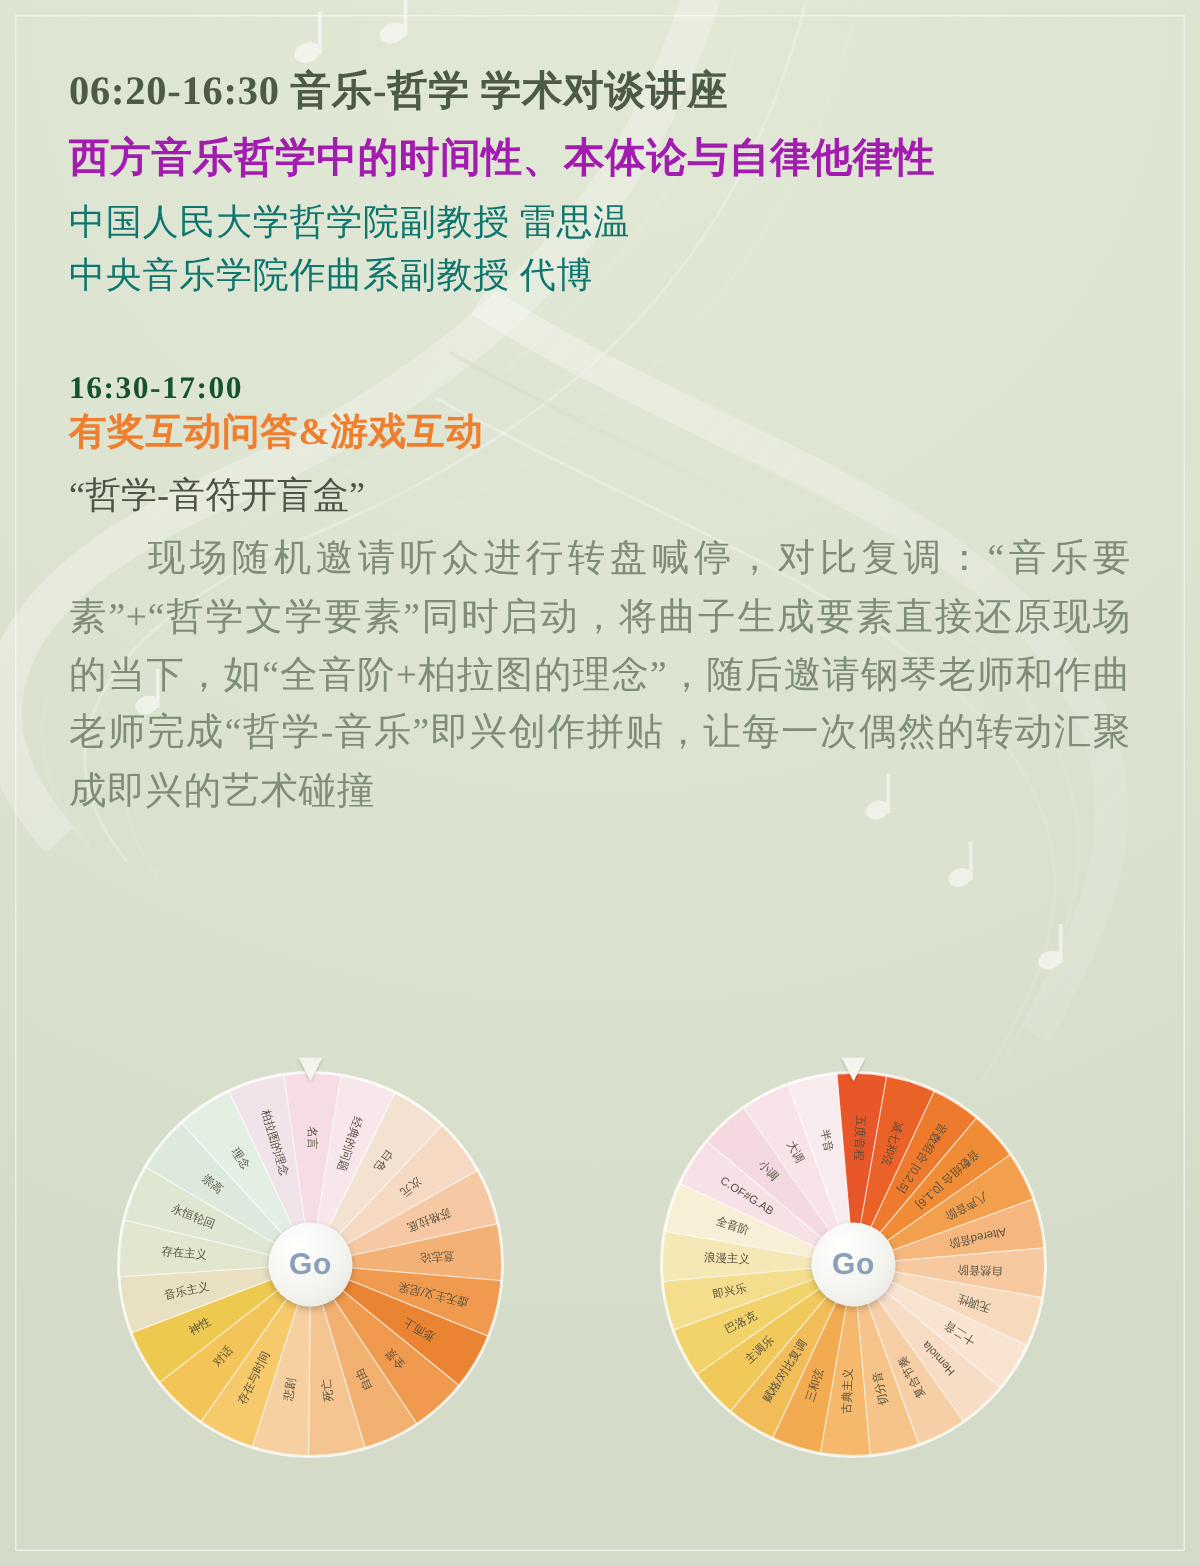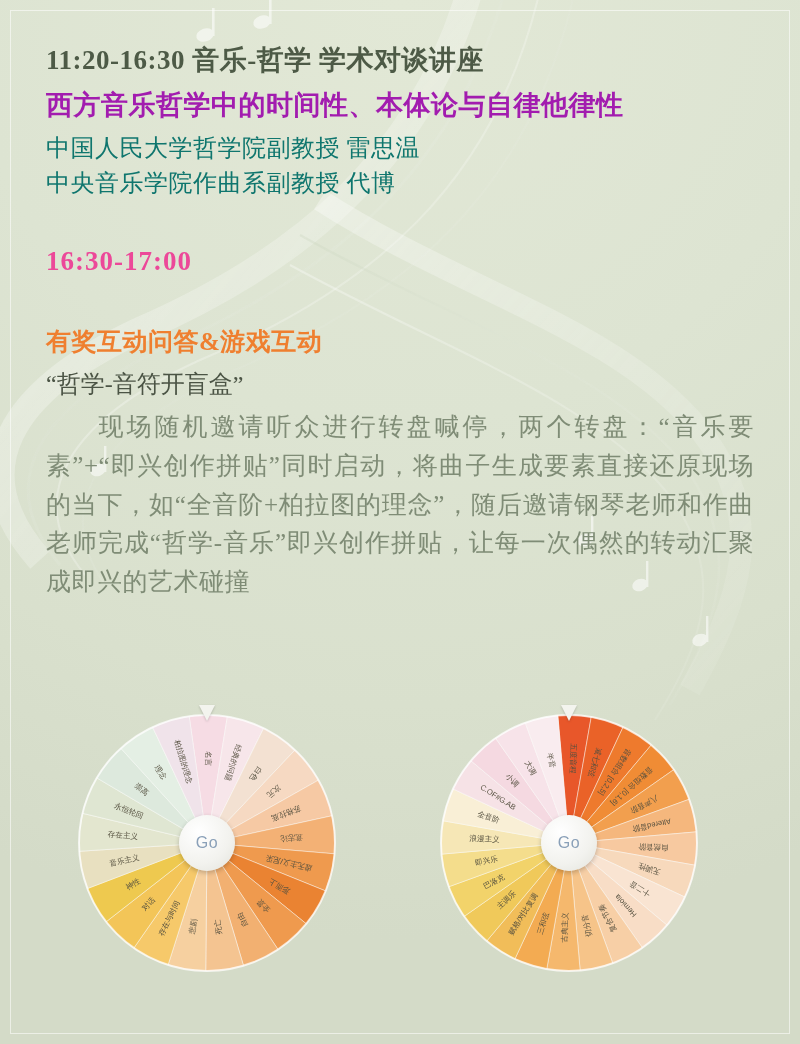--- a/index.html
+++ b/index.html
@@ -28,24 +28,24 @@
   }
   .t-title{
     font-size:27px;font-weight:bold;color:#a21caf;letter-spacing:0.5px;
     margin-bottom:9px;
   }
   .t-sub{
     font-size:24px;color:#0f766e;margin-bottom:3px;letter-spacing:0.5px;
   }
   .gap{height:44px;}
   .t-head2{
-    font-size:27px;font-weight:bold;color:#ec4899;letter-spacing:1px;margin-bottom:0;
+    font-size:21px;font-weight:bold;color:#14532d;letter-spacing:1px;margin-bottom:0;
   }
   .t-title2{
-    font-size:25px;font-weight:bold;color:#ef7f2f;letter-spacing:0.5px;margin-bottom:10px;margin-top:48px;
+    font-size:25px;font-weight:bold;color:#ef7f2f;letter-spacing:0.5px;margin-bottom:10px;
   }
   .t-quote{font-size:24px;color:#4b5445;margin-bottom:8px;}
   .t-rule{font-size:23px;color:#7d8a74;margin-bottom:4px;}
   .t-body{
     font-size:25px;color:#7f8c76;line-height:1.55;text-align:justify;
     letter-spacing:0.5px;
   }
   .t-body .indent{display:inline-block;width:2em;}
 
   .wheels{
@@ -55,21 +55,21 @@
   .wheel.left{left:76px;top:24px;}
   .wheel.right{left:438px;top:24px;}
   .wheel svg{display:block;}
   .hub{
     position:absolute;left:50%;top:50%;width:56px;height:56px;margin:-28px 0 0 -28px;
     border-radius:50%;
     background:radial-gradient(circle at 35% 30%, #ffffff 0%, #f2f2ee 60%, #e2e3dc 100%);
     box-shadow:0 2px 5px rgba(0,0,0,0.22);
     display:flex;align-items:center;justify-content:center;
     font-family:"Liberation Sans", sans-serif;
-    font-size:16px;font-weight:normal;color:#8aa0b8;letter-spacing:0.5px;text-align:right;
+    font-size:20px;font-weight:bold;color:#8aa0b8;letter-spacing:0.5px;text-align:right;
   }
   .pointer{
     position:absolute;left:50%;top:-7px;margin-left:-8px;
     width:0;height:0;border-left:8px solid transparent;border-right:8px solid transparent;
     border-top:16px solid #f3f4ee;filter:drop-shadow(0 1px 1px rgba(0,0,0,0.18));
   }
   text.seg{
     font-family:"Liberation Sans", sans-serif;
     font-size:7.6px;
     fill:#55503f;
@@ -115,31 +115,31 @@
       <ellipse cx="98" cy="470" rx="8" ry="6" transform="rotate(-20 98 470)"></ellipse>
       <rect x="104" y="446" width="2.4" height="26"></rect>
     </g>
   </svg>
 </div>
 
 <div class="frame"></div>
 
 <div class="content">
 
-  <div class="line t-head">11:20-16:30 音乐-哲学 学术对谈讲座</div>
+  <div class="line t-head">06:20-16:30 音乐-哲学 学术对谈讲座</div>
   <div class="line t-title">西方音乐哲学中的时间性、本体论与自律他律性</div>
   <div class="line t-sub">中国人民大学哲学院副教授 雷思温</div>
   <div class="line t-sub">中央音乐学院作曲系副教授 代博</div>
 
   <div class="gap"></div>
 
   <div class="line t-head2">16:30-17:00</div>
   <div class="line t-title2">有奖互动问答&amp;游戏互动</div>
   <div class="line t-quote">“哲学-音符开盲盒”</div>
-  <div class="t-body"><span class="indent"></span><span>现场随机邀请听众进行转盘喊停，两个转盘：“音乐要素”+“即兴创作拼贴”同时启动，将曲子生成要素直接还原现场的当下，如“全音阶+柏拉图的理念”，随后邀请钢琴老师和作曲老师完成“哲学-音乐”即兴创作拼贴，让每一次偶然的转动汇聚成即兴的艺术碰撞</span></div>
+  <div class="t-body"><span class="indent"></span><span>现场随机邀请听众进行转盘喊停，对比复调：“音乐要素”+“哲学文学要素”同时启动，将曲子生成要素直接还原现场的当下，如“全音阶+柏拉图的理念”，随后邀请钢琴老师和作曲老师完成“哲学-音乐”即兴创作拼贴，让每一次偶然的转动汇聚成即兴的艺术碰撞</span></div>
 
 </div>
 
 <div class="wheels">
   <div class="wheel left">
     <svg id="wheel-left-svg" width="262" height="262" viewBox="0 0 262 262">
         <path d="M131,131 L113.18584307711163,4.245687201078994 A128,128 0 0 1 151.33876566286122,4.626210742451747 Z" fill="#f6dce4" stroke="rgba(255,255,255,0.55)" stroke-width="0.8"></path>
         <text class="seg" x="131.8" y="46.5" text-anchor="middle" dominant-baseline="middle" transform="rotate(90.6 131.8 46.5)">名言</text>
         <path d="M131,131 L151.33876566286122,4.626210742451747 A128,128 0 0 1 187.6844996642626,16.235600041597337 Z" fill="#f7e6ea" stroke="rgba(255,255,255,0.55)" stroke-width="0.8"></path>
         <text class="seg" x="156.7" y="50.5" text-anchor="middle" dominant-baseline="middle" transform="rotate(107.7 156.7 50.5)">经典的问题</text>

